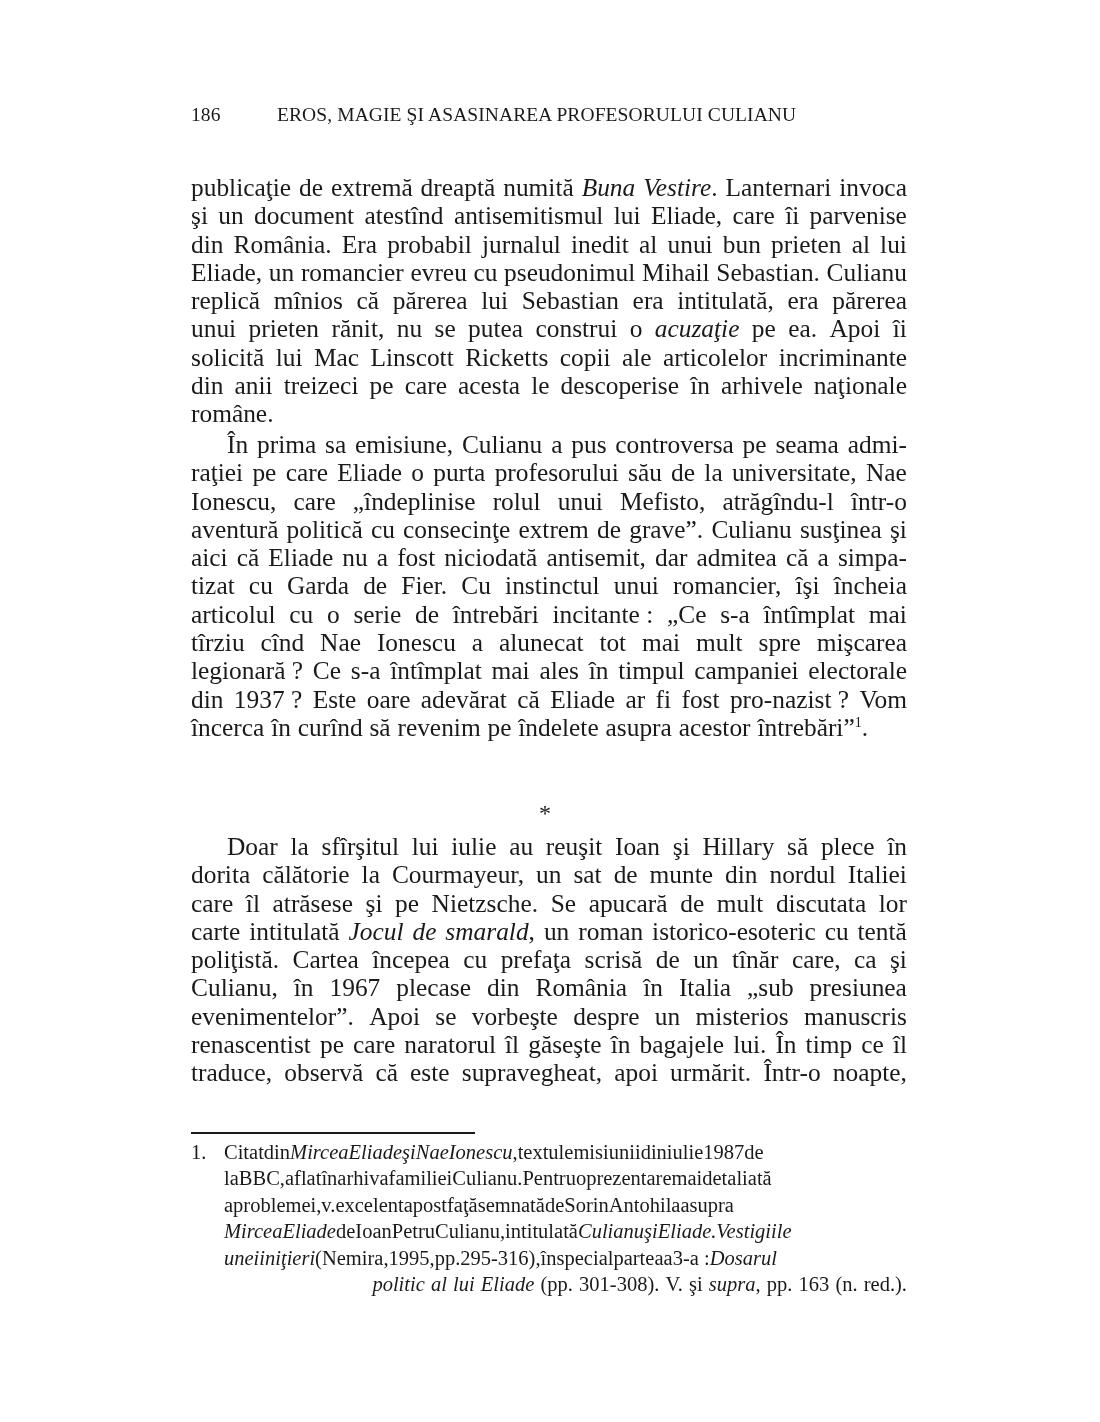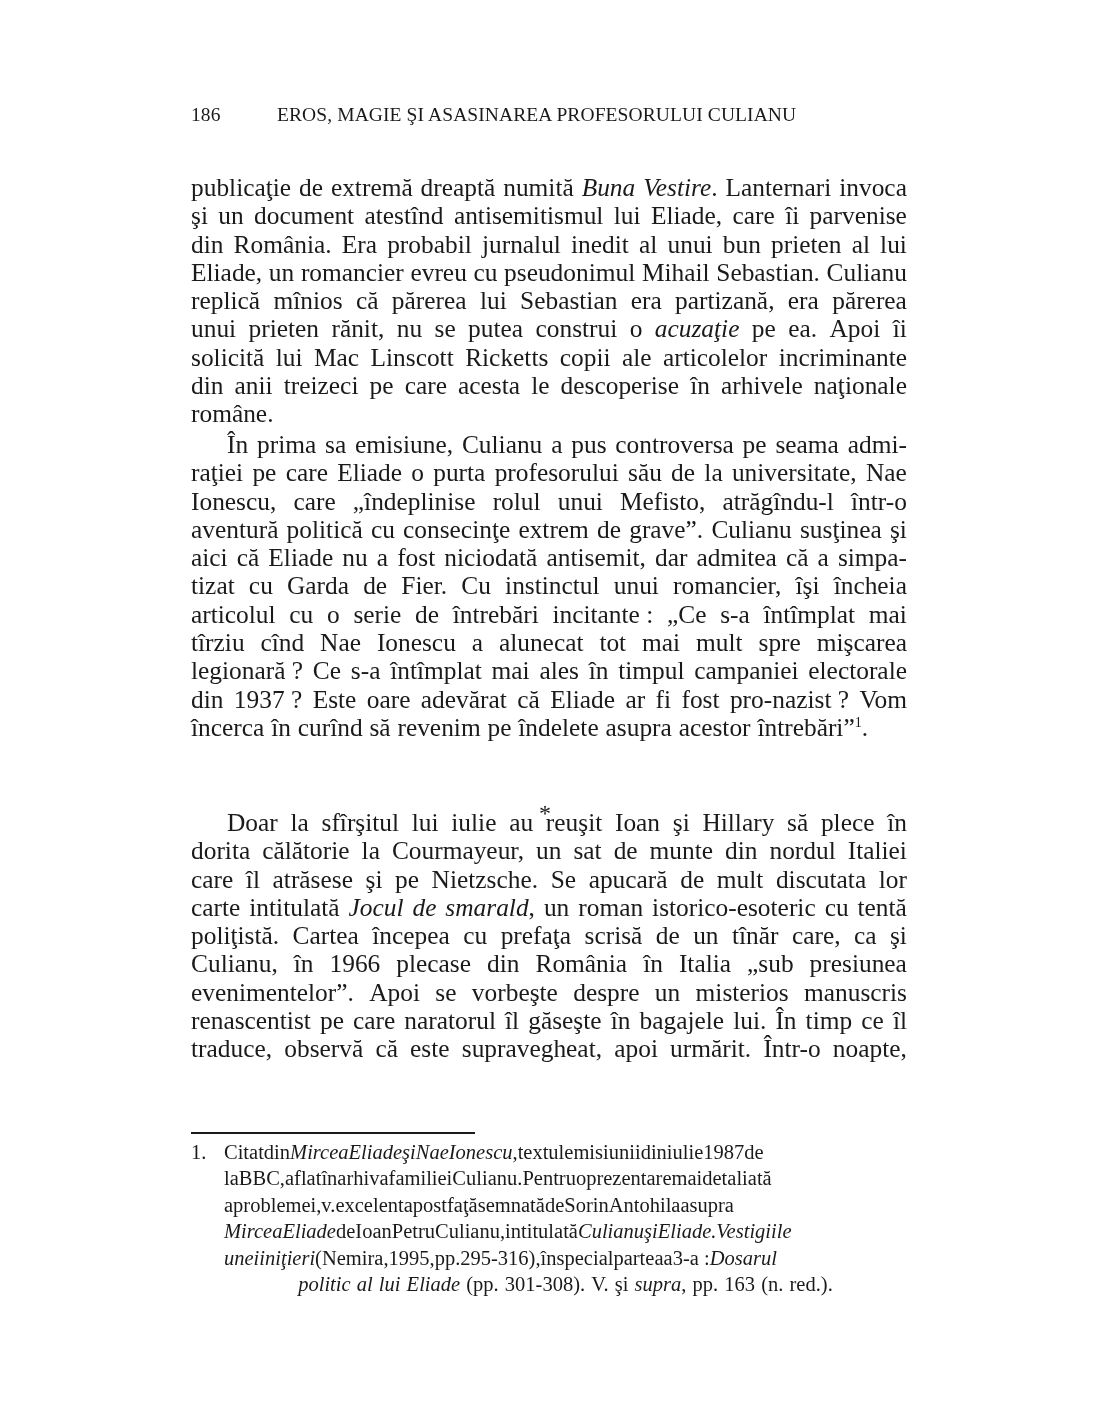--- a/index.html
+++ b/index.html
@@ -17,21 +17,21 @@
   .para .line.last { justify-content: flex-start; gap: 0.27em; }
   .para .line.first-indent { padding-left: 36px; }
   .para .w { white-space: pre; }
   .para .line.last .w { margin-right: 0; }
   i, .it { font-style: italic; }
   sup { font-size: 14px; vertical-align: top; position: relative; top: -4px; }
   .asterisk { position: absolute; left: 539px; top: 800px; font-size: 24px; }
   .rule { position: absolute; left: 191px; top: 1132px; width: 284px; height: 2px; background: #1a1a1a; }
   .fn { position: absolute; left: 191px; top: 1139px; width: 716px; font-size: 20.5px; }
   .fn .line { height: 26.4px; line-height: 26.4px; display: flex; justify-content: flex-start; padding-left: 33px; }
-  .fn .line.last { justify-content: center; gap: 0.3em; }
+  .fn .line.last { justify-content: flex-end; gap: 0.3em; }
   .fn .num { position: absolute; left: 0; top: 0; line-height: 26.4px; }
 </style>
 </head>
 <body>
 
 <div class="page">
   <div class="header">
     <span class="pnum">186</span>
     <span class="title">EROS, MAGIE ŞI ASASINAREA PROFESORULUI CULIANU</span>
   </div>
@@ -87,21 +87,21 @@
           <span class="w">Culianu</span>
         </div>
         <div class="line">
           <span class="w">replică</span>
           <span class="w">mînios</span>
           <span class="w">că</span>
           <span class="w">părerea</span>
           <span class="w">lui</span>
           <span class="w">Sebastian</span>
           <span class="w">era</span>
-          <span class="w">partizană,</span>
+          <span class="w">intitulată,</span>
           <span class="w">era</span>
           <span class="w">părerea</span>
         </div>
         <div class="line">
           <span class="w">unui</span>
           <span class="w">prieten</span>
           <span class="w">rănit,</span>
           <span class="w">nu</span>
           <span class="w">se</span>
           <span class="w">putea</span>
@@ -277,21 +277,21 @@
           <span class="w">curînd</span>
           <span class="w">să</span>
           <span class="w">revenim</span>
           <span class="w">pe</span>
           <span class="w">îndelete</span>
           <span class="w">asupra</span>
           <span class="w">acestor</span>
           <span class="w">întrebări”<sup>1</sup>.</span>
         </div>
       </div>
-      <div class="para" style="top: 808px;">
+      <div class="para" style="top: 832px;">
         <div class="line first-indent">
           <span class="w">Doar</span>
           <span class="w">la</span>
           <span class="w">sfîrşitul</span>
           <span class="w">lui</span>
           <span class="w">iulie</span>
           <span class="w">au</span>
           <span class="w">reuşit</span>
           <span class="w">Ioan</span>
           <span class="w">şi</span>
@@ -349,21 +349,21 @@
           <span class="w">de</span>
           <span class="w">un</span>
           <span class="w">tînăr</span>
           <span class="w">care,</span>
           <span class="w">ca</span>
           <span class="w">şi</span>
         </div>
         <div class="line">
           <span class="w">Culianu,</span>
           <span class="w">în</span>
-          <span class="w">1966</span>
+          <span class="w">1967</span>
           <span class="w">plecase</span>
           <span class="w">din</span>
           <span class="w">România</span>
           <span class="w">în</span>
           <span class="w">Italia</span>
           <span class="w">„sub</span>
           <span class="w">presiunea</span>
         </div>
         <div class="line">
           <span class="w">evenimentelor”.</span>

